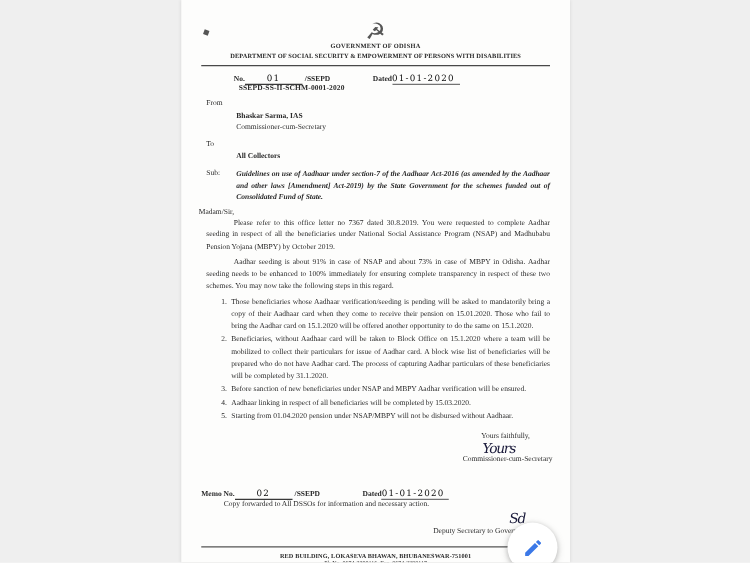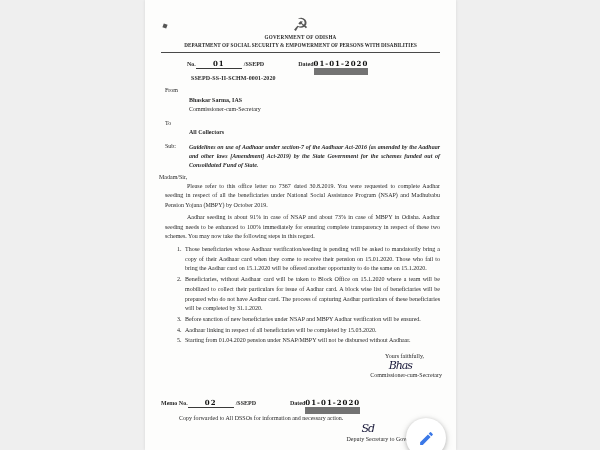--- a/index.html
+++ b/index.html
@@ -91,29 +91,29 @@
     min-width: 46px;
     border-bottom: 1px solid #3a3a3a;
     text-align: center;
     position: relative;
   }
   .hand {
     font-family: "DejaVu Serif", serif;
     color: #111;
     font-size: 7px;
     letter-spacing: 1px;
-    font-weight: bold;
+    font-weight: normal;
   }
   .suffix { font-size: 6px; font-weight: bold; margin-left: 2px; }
   .dated-label { font-size: 6px; font-weight: bold; margin-left: 34px; }
   .dated-blank {
     display: inline-block;
     min-width: 54px;
-    border-bottom: 7px solid #737373;
-    text-align: right;
+    border-bottom: 1px solid #737373;
+    text-align: left;
   }
   .file-no {
     padding-left: 46px;
     font-size: 6px;
     font-weight: bold;
     letter-spacing: .1px;
     margin-top: 0px;
   }
 
   
@@ -207,21 +207,21 @@
     font-size: 6px;
     font-weight: bold;
   }
   .copy-line {
     padding-left: 34px;
     font-size: 6px;
     margin-top: 1px;
   }
   .sig2 {
     text-align: right;
-    padding-right: 82px;
+    padding-right: 36px;
     height: 16px;
     font-family: "DejaVu Serif", serif;
     font-size: 11px;
     color: #1a1a3a;
     font-style: italic;
     line-height: 16px;
     letter-spacing: -1px;
   }
   .desig2 {
     text-align: right;
@@ -312,21 +312,21 @@
 
       <ol class="steps">
         <li>Those beneficiaries whose Aadhaar verification/seeding is pending will be asked to mandatorily bring a copy of their Aadhaar card when they come to receive their pension on 15.01.2020. Those who fail to bring the Aadhar card on 15.1.2020 will be offered another opportunity to do the same on 15.1.2020.</li>
         <li>Beneficiaries, without Aadhaar card will be taken to Block Office on 15.1.2020 where a team will be mobilized to collect their particulars for issue of Aadhar card. A block wise list of beneficiaries will be prepared who do not have Aadhar card. The process of capturing Aadhar particulars of these beneficiaries will be completed by 31.1.2020.</li>
         <li>Before sanction of new beneficiaries under NSAP and MBPY Aadhar verification will be ensured.</li>
         <li>Aadhaar linking in respect of all beneficiaries will be completed by 15.03.2020.</li>
         <li>Starting from 01.04.2020 pension under NSAP/MBPY will not be disbursed without Aadhaar.</li>
       </ol>
 
       <div class="yours">Yours faithfully,</div>
-      <div class="sig">Bhas</div>
+      <div class="sig">Yours</div>
       <div class="desig">Commissioner-cum-Secretary</div>
 
       <div class="memo-row">
         <span class="no-label">Memo No.</span>
         <span class="no-blank">
           <span class="hand">02</span>
         </span>
         <span class="suffix">/SSEPD</span>
         <span class="dated-label">Dated</span>
         <span class="dated-blank">

